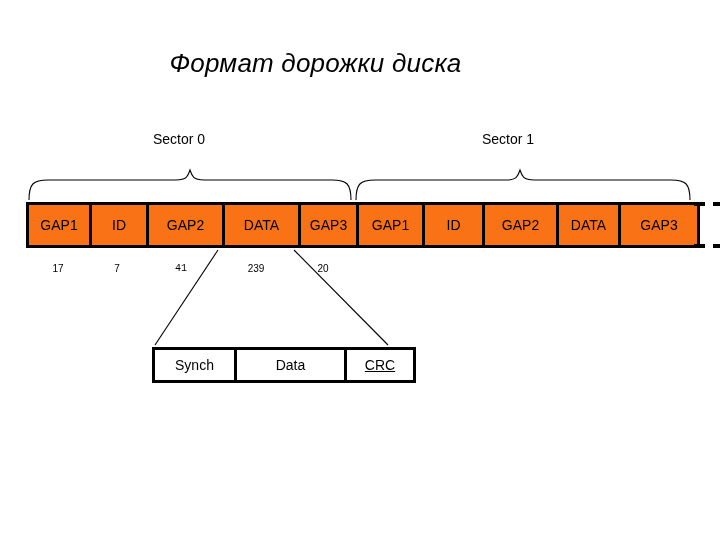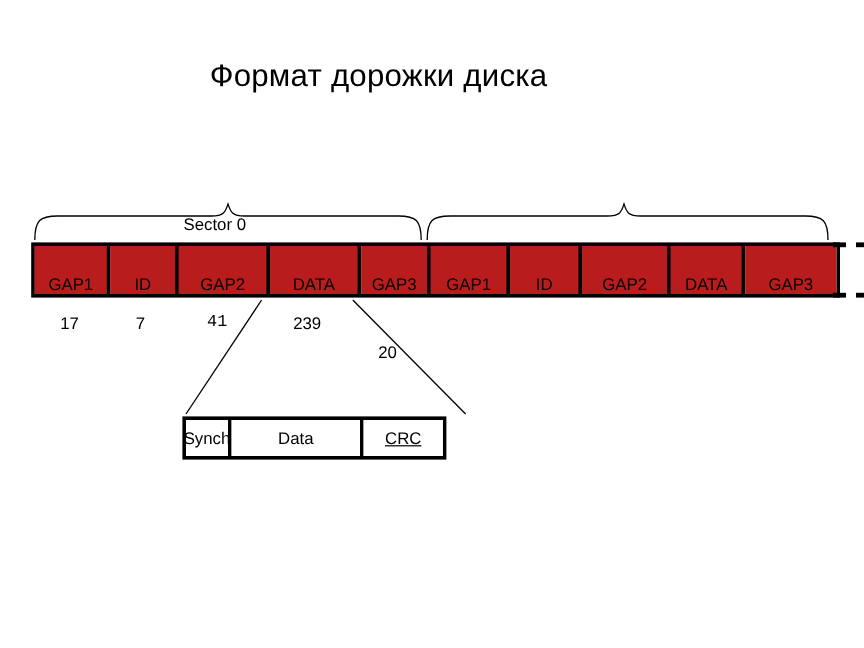--- a/index.html
+++ b/index.html
@@ -27,30 +27,30 @@
   #title {
     position: absolute;
     left: 0;
     top: 48px;
     width: 631px;
     text-align: center;
     font-size: 26px;
     line-height: 30px;
     letter-spacing: 0.2px;
     white-space: nowrap;
+    font-style: italic;
   }
 
   
   .sector-label {
     position: absolute;
     font-size: 14px;
     line-height: 16px;
     white-space: nowrap;
     text-align: center;
-    margin-top: 48px;
   }
   #sector-label-0 { left: 96px; top: 131px; width: 166px; }
   #sector-label-1 { left: 425px; top: 131px; width: 166px; }
 
   
   #vector-layer {
     position: absolute;
     left: 0; top: 0;
     width: 720px;
     height: 540px;
@@ -65,26 +65,26 @@
     height: 46px;
     display: flex;
     border: 3px solid #000000;
     box-sizing: border-box;
     background: #ffffff;
   }
   .track-cell {
     border-right: 3px solid #000000;
     box-sizing: border-box;
     display: flex;
-    align-items: flex-end;
+    align-items: center;
     justify-content: center;
     font-size: 14px;
     line-height: 16px;
     white-space: nowrap;
-    background: #b91c1c;
+    background: #f97316;
   }
   .track-cell:last-child { border-right: 0; }
 
   
   .w-gap1 { width: 63px; }
   .w-id   { width: 57px; }
   .w-gap2 { width: 76px; }
   .w-data { width: 76px; }
   .w-gap3 { width: 58px; }
 
@@ -105,30 +105,30 @@
       #000000 0px, #000000 11px,
       rgba(0,0,0,0) 11px, rgba(0,0,0,0) 19px
     );
   }
   #dash-top    { top: 202px; }
   #dash-bottom { top: 244px; }
 
   
   .size-label {
     position: absolute;
-    font-size: 14px;
+    font-size: 10px;
     line-height: 16px;
     text-align: center;
     white-space: nowrap;
   }
   #size-0 { left: 29px;  top: 261px; width: 58px; }
   #size-1 { left: 90px;  top: 261px; width: 54px; }
   #size-2 { left: 146px; top: 261px; width: 70px; font-family: Liberation Mono, monospace; }
   #size-3 { left: 221px; top: 261px; width: 70px; }
-  #size-4 { left: 297px; top: 261px; width: 52px; margin-top: 24px; }
+  #size-4 { left: 297px; top: 261px; width: 52px; }
 
   
   #detail-strip {
     position: absolute;
     left: 152px;
     top: 347px;
     height: 36px;
     display: flex;
     border: 3px solid #000000;
     box-sizing: border-box;
@@ -139,32 +139,33 @@
     box-sizing: border-box;
     display: flex;
     align-items: center;
     justify-content: center;
     font-size: 14px;
     line-height: 16px;
     white-space: nowrap;
     background: #ffffff;
   }
   .detail-cell:last-child { border-right: 0; }
-  .w-synch { width: 38px; }
+  .w-synch { width: 82px; }
   .w-ddata { width: 110px; }
   .w-crc   { width: 66px; text-decoration: underline; }
 </style>
 </head>
 <body>
 
 <div id="stage">
 
   <div id="title">Формат дорожки диска</div>
 
   <div class="sector-label" id="sector-label-0">Sector 0</div>
+  <div class="sector-label" id="sector-label-1">Sector 1</div>
 
   <svg id="vector-layer" width="720" height="540" viewBox="0 0 720 540">
 
     <path d="M 29,200 C 29,184 33,180 48,180
              L 176,180 C 187,180 188,176 190,170
              C 192,176 193,180 204,180
              L 332,180 C 347,180 351,184 351,200" fill="none" stroke="#000000" stroke-width="1.1"></path>
 
     <path d="M 356,200 C 356,184 360,180 375,180
              L 506,180 C 517,180 518,176 520,170

